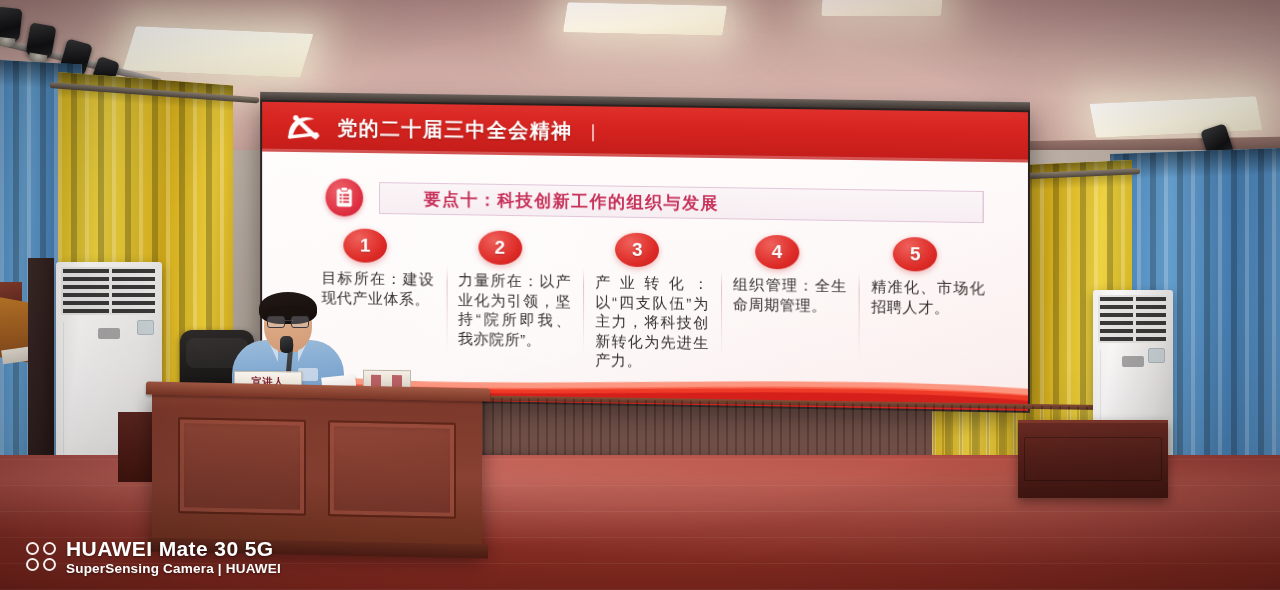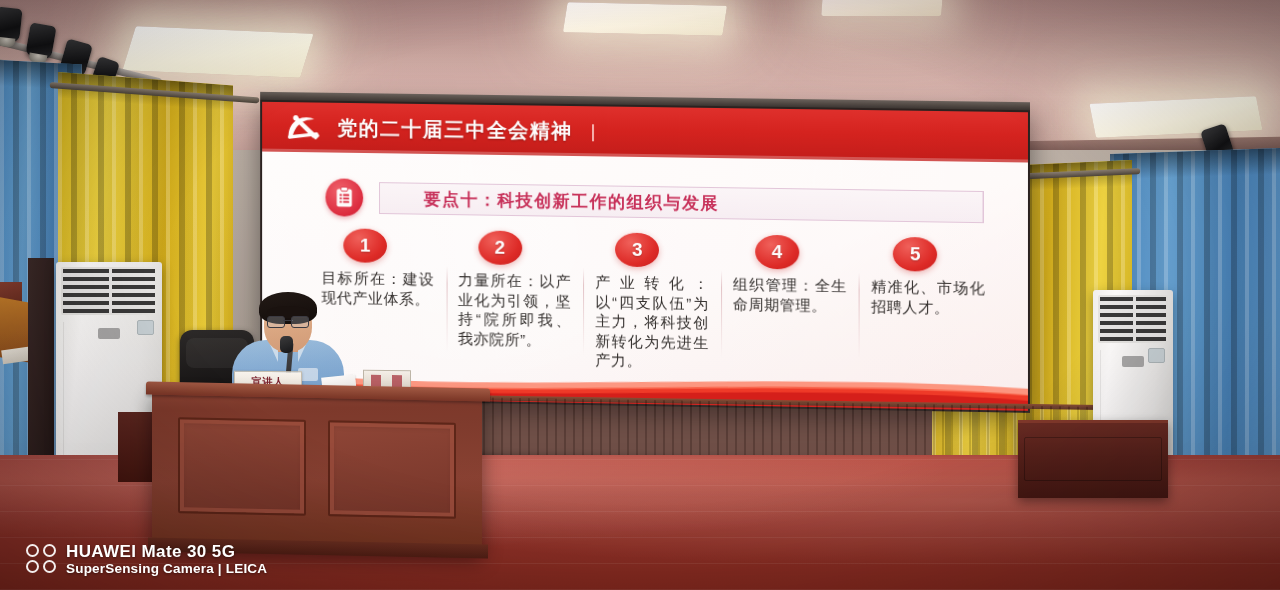--- a/index.html
+++ b/index.html
@@ -475,21 +475,21 @@
   }
   .wm-lens{
     display:flex; flex-direction:column; gap:3px;
   }
   .wm-row{ display:flex; gap:4px; }
   .wm-circle{
     width:13px; height:13px; border-radius:50%; border:2px solid rgba(255,255,255,.92);
   }
   .wm-text{ display:flex; flex-direction:column; line-height:1.12; }
   .wm-l1{
-    color:#fff; font-size:17px; font-weight:bold; letter-spacing:.4px;
+    color:#fff; font-size:21px; font-weight:bold; letter-spacing:.4px;
     text-shadow:0 1px 3px rgba(0,0,0,.45);
   }
   .wm-l2{
     color:#fff; font-size:13.5px; font-weight:bold; letter-spacing:.2px;
     text-shadow:0 1px 3px rgba(0,0,0,.45);
   }
 
   
   .edge-object{
     position:absolute; left:0; top:300px; width:30px; height:60px;
@@ -707,17 +707,17 @@
         <div class="wm-circle"></div>
           <div class="wm-circle"></div>
       </div>
       <div class="wm-row">
         <div class="wm-circle"></div>
           <div class="wm-circle"></div>
       </div>
     </div>
     <div class="wm-text">
       <div class="wm-l1">HUAWEI Mate 30 5G</div>
-      <div class="wm-l2">SuperSensing Camera | LEICA</div>
+      <div class="wm-l2">SuperSensing Camera | HUAWEI</div>
     </div>
   </div>
 
 </div>
 
 </body></html>

